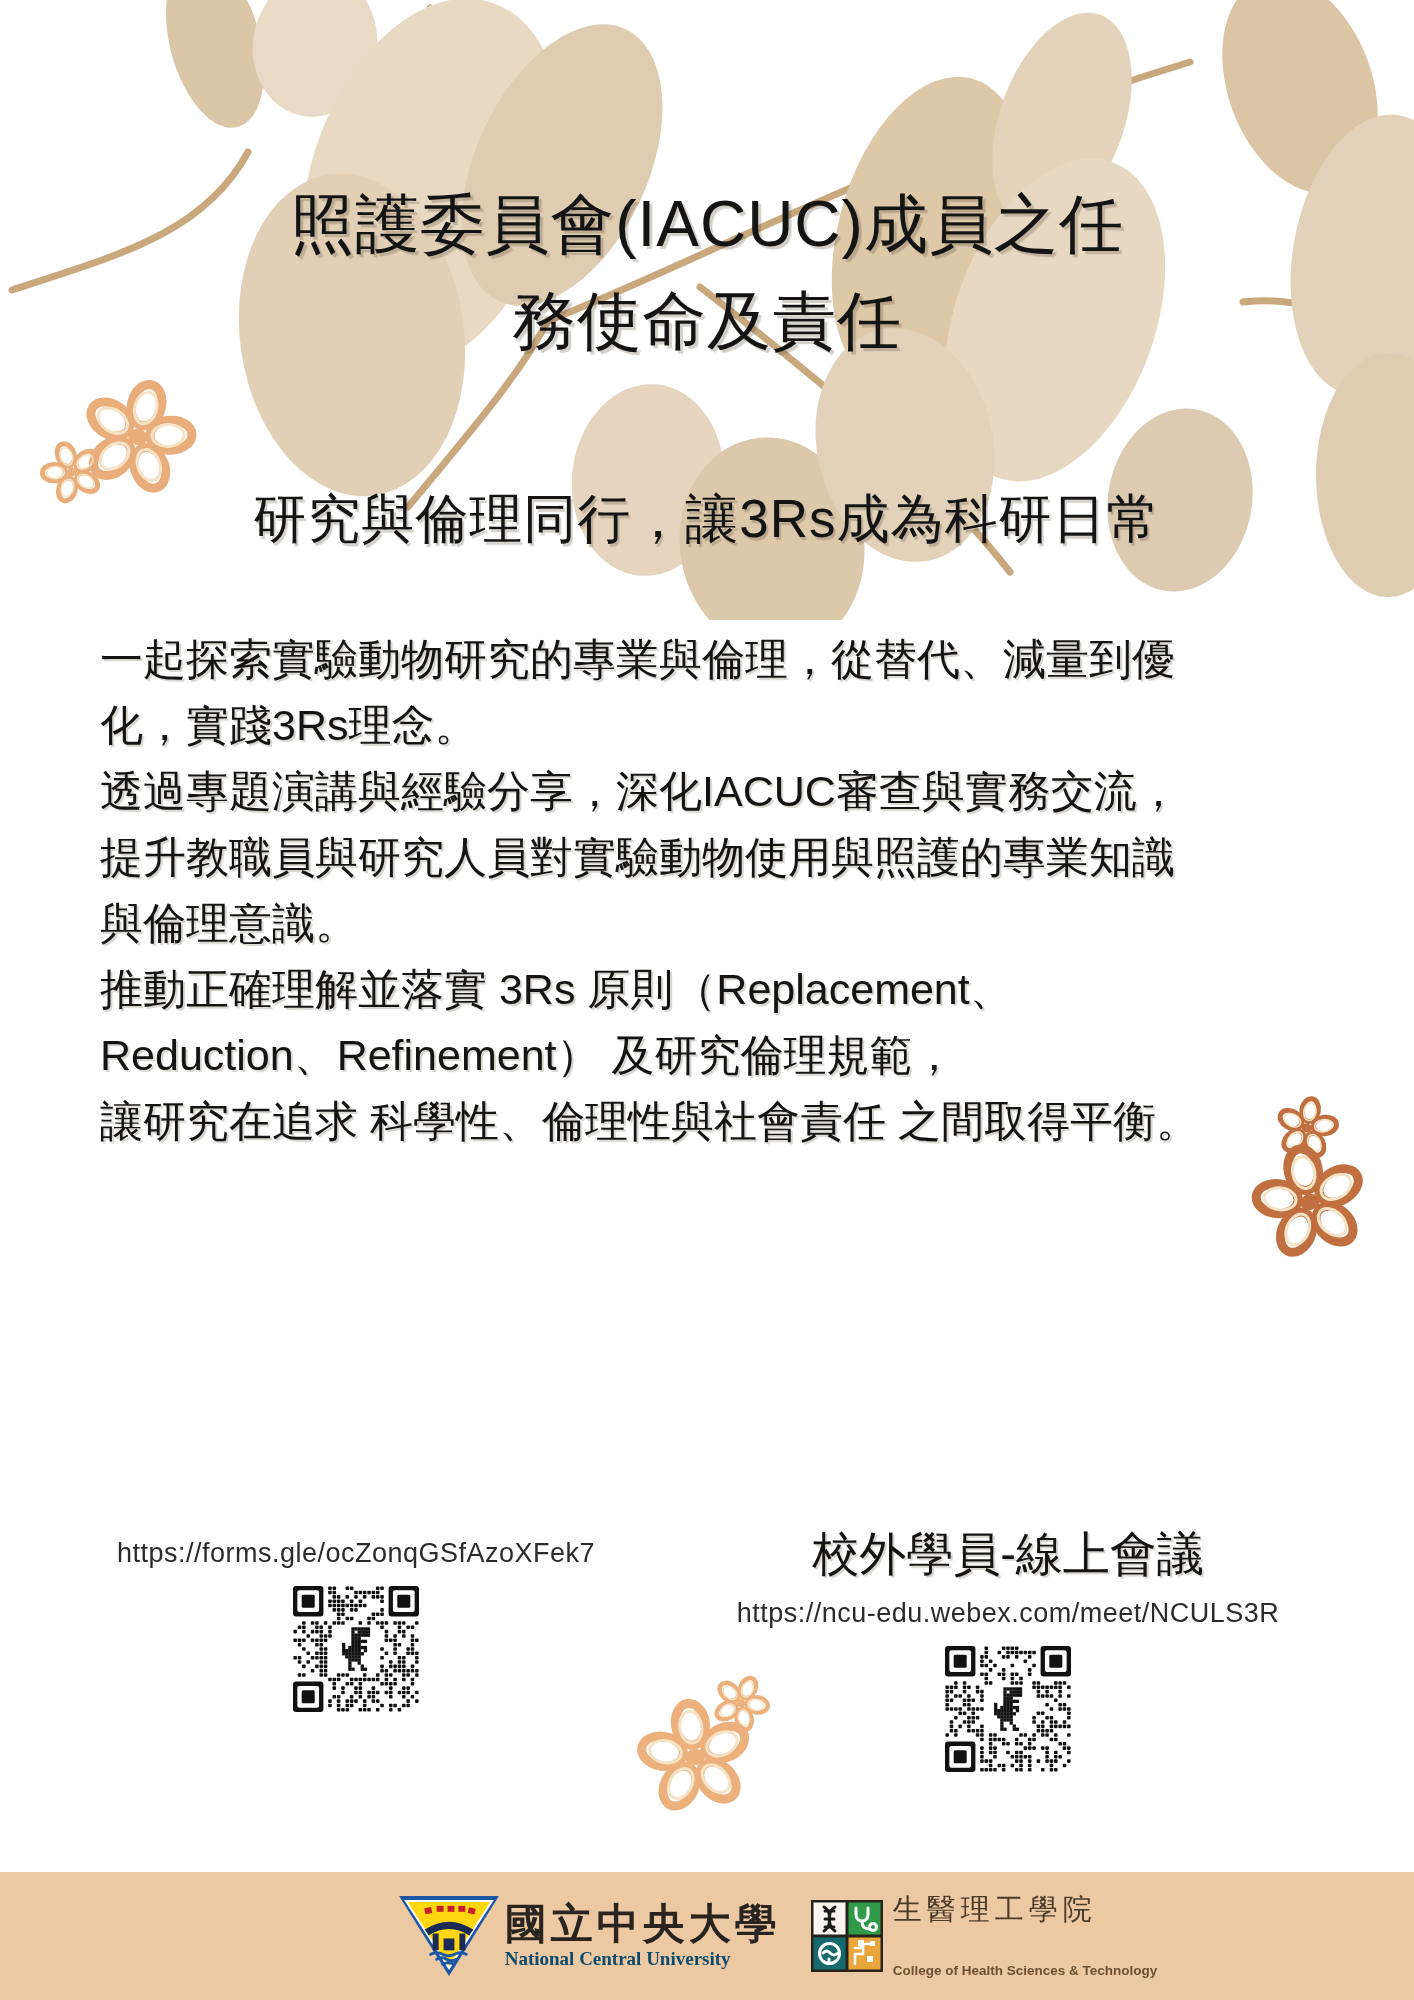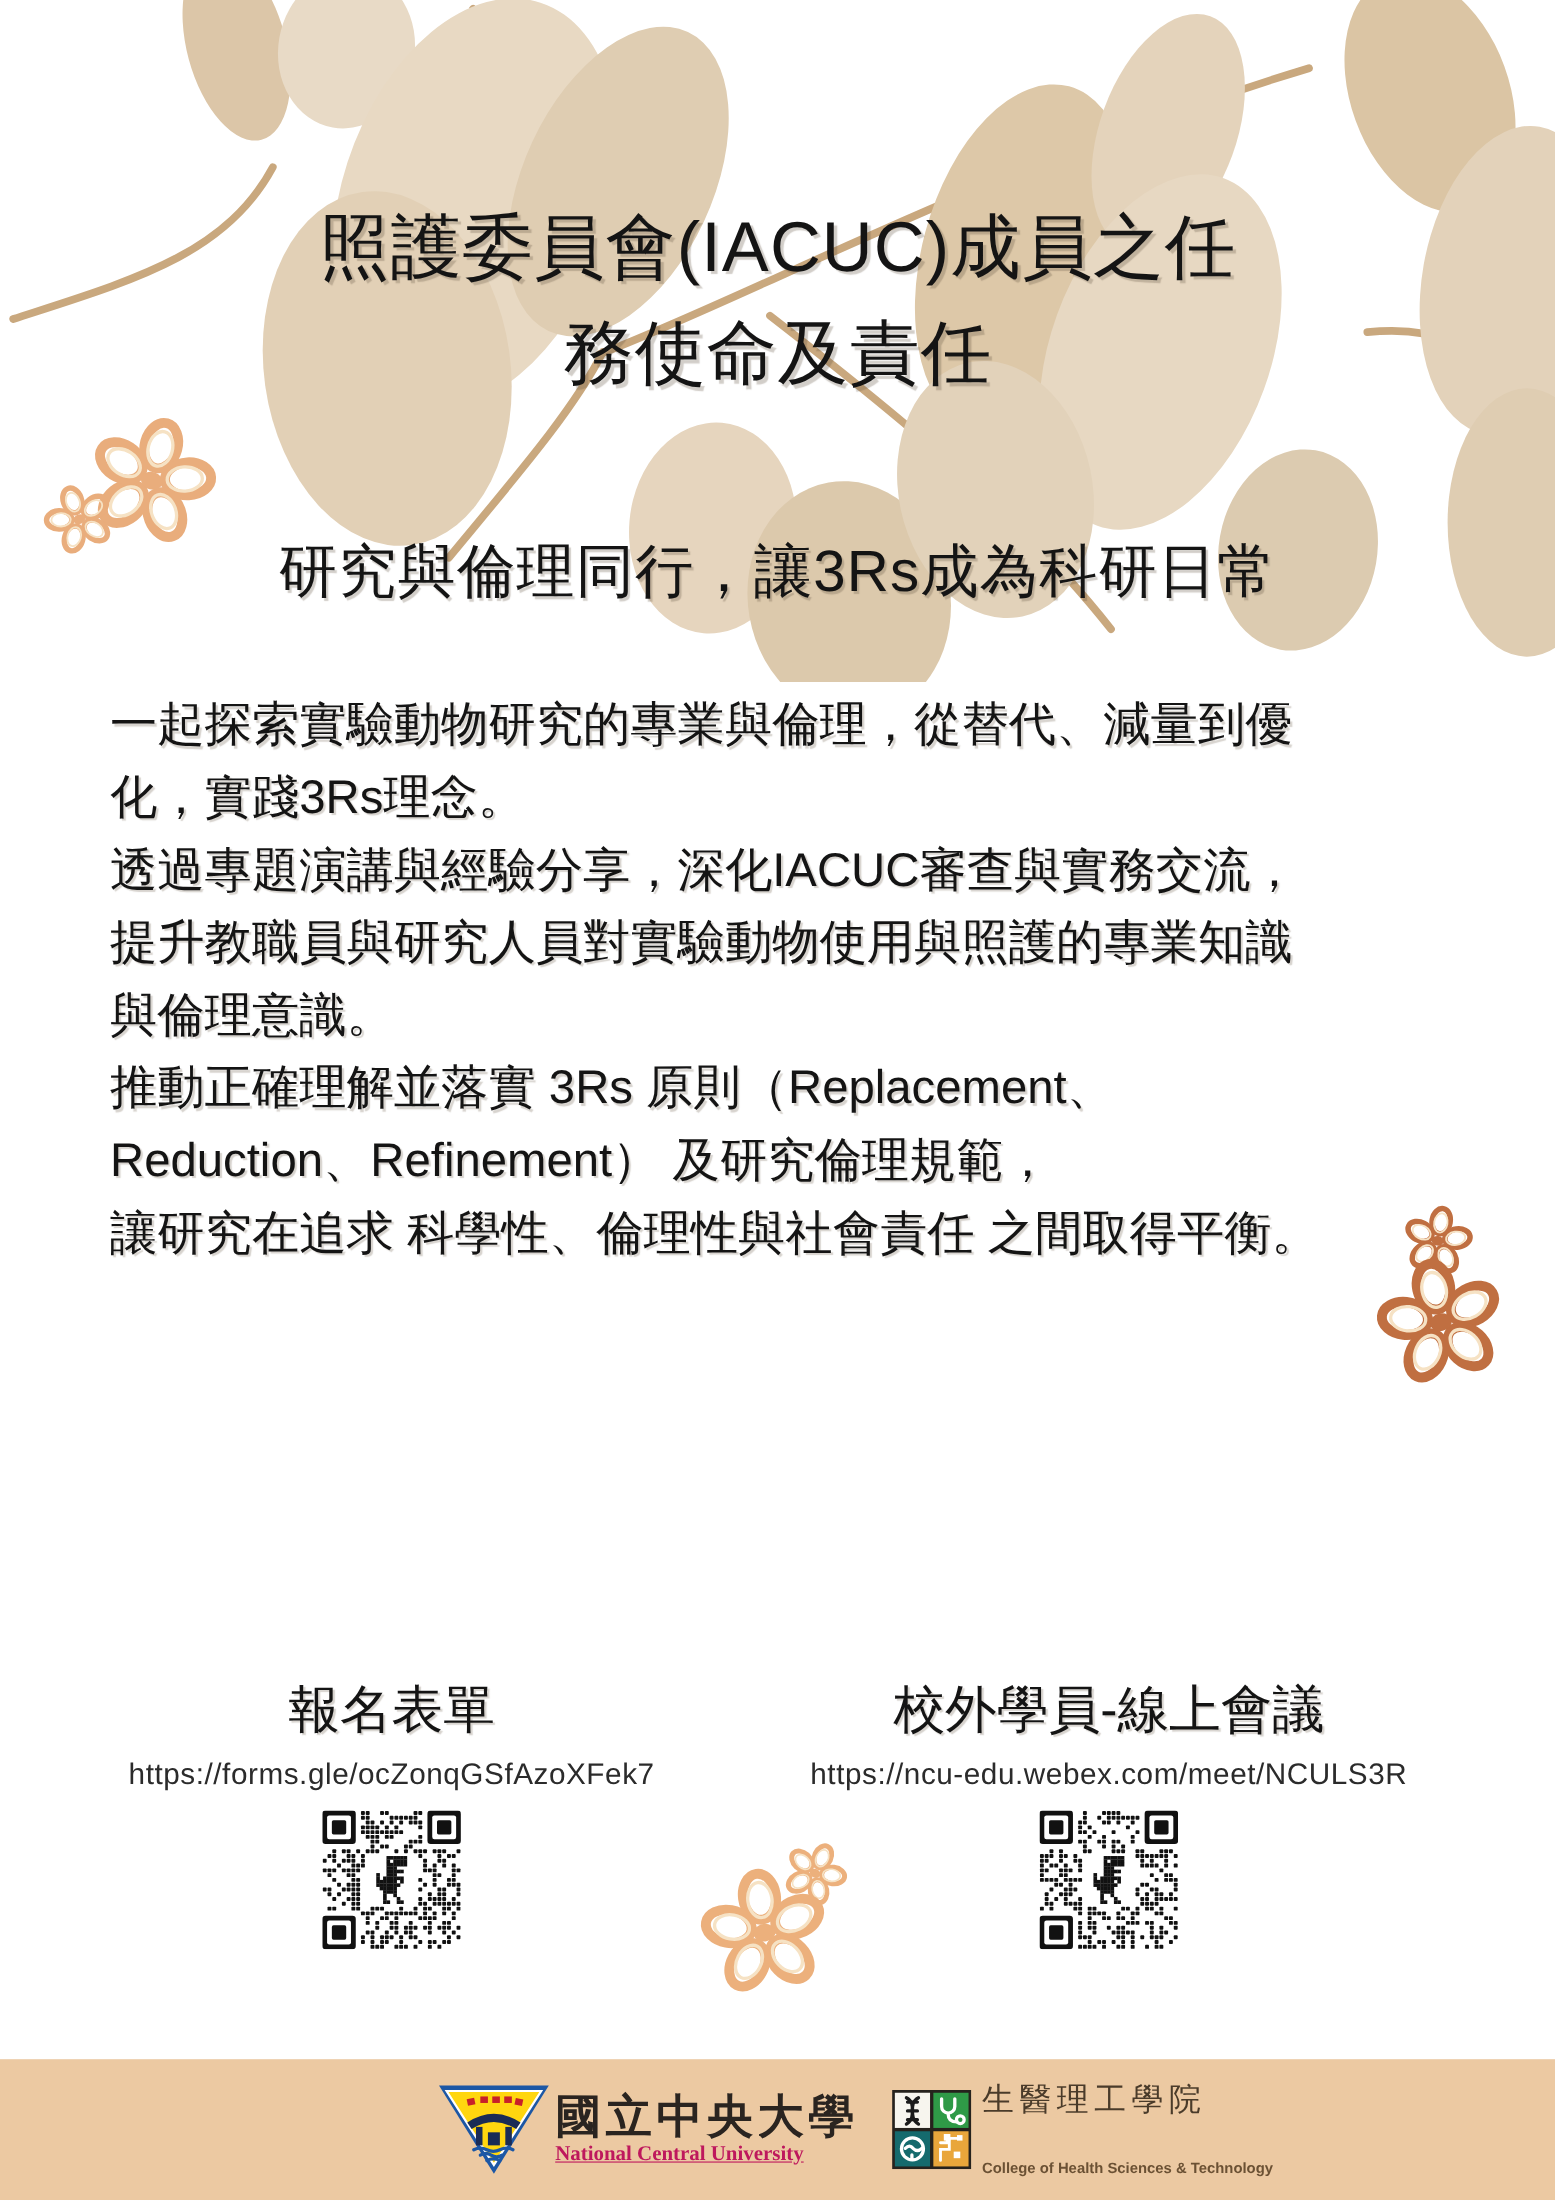--- a/index.html
+++ b/index.html
@@ -20,21 +20,21 @@
   .info-line{height:83px;line-height:83px;white-space:nowrap;}
   .qr-col{position:absolute;top:1524px;width:560px;text-align:center;z-index:3;}
   .qr-col.left{left:76px;}
   .qr-col.right{left:728px;}
   .qr-label{font-size:47px;line-height:60px;text-shadow:2px 2px 1px rgba(95,80,60,.25);}
   .qr-url{font-size:27px;line-height:34px;margin-top:12px;color:#2b2b2b;letter-spacing:.5px;}
   .qr-box{width:126px;height:126px;margin:16px auto 0;}
   .footer{position:absolute;left:0;bottom:0;width:100%;height:128px;background:#ecc9a2;z-index:4;
           display:flex;align-items:center;justify-content:center;gap:4px;box-sizing:border-box;padding-left:140px;}
   .uni-text .zh{font-size:42px;font-weight:bold;color:#2a2420;line-height:46px;letter-spacing:4px;}
-  .uni-text .en{font-family:"Liberation Serif",serif;font-size:19px;font-weight:bold;color:#be185d;line-height:24px;text-decoration:underline;}
+  .uni-text .en{font-family:"Liberation Serif",serif;font-size:19px;font-weight:bold;color:#0c4a6e;line-height:24px;}
   .col-text{margin-left:6px;}
   .col-text .zh{font-size:29px;color:#4a3b2a;letter-spacing:5px;line-height:34px;font-family:Liberation Serif, serif;}
   .col-text .en{font-size:13.5px;font-weight:bold;color:#6b5134;line-height:18px;margin-top:36px;}
 </style>
 </head>
 <body>
 
 <div class="poster">
 
   <svg class="decor" width="1414" height="620" viewBox="0 0 1414 620" style="z-index:1;">
@@ -112,21 +112,20 @@
       <div class="body-line">透過專題演講與經驗分享，深化IACUC審查與實務交流，</div>
       <div class="body-line">提升教職員與研究人員對實驗動物使用與照護的專業知識</div>
       <div class="body-line">與倫理意識。</div>
       <div class="body-line">推動正確理解並落實 3Rs 原則（Replacement、</div>
       <div class="body-line">Reduction、Refinement） 及研究倫理規範，</div>
       <div class="body-line">讓研究在追求 科學性、倫理性與社會責任 之間取得平衡。</div>
     </div>
 
 
   <div class="qr-col left">
-    <div class="qr-label">報名表單</div>
     <div class="qr-url">https://forms.gle/ocZonqGSfAzoXFek7</div>
     <div class="qr-box" id="qr1"><svg width="126" height="126" viewBox="0 0 126 126">
           <rect x="0" y="0" width="126" height="126" fill="#ffffff"></rect>
           <rect x="35.15862068965517" y="0.4" width="3.544827586206897" height="3.544827586206897" fill="#111111" rx="0.8"></rect>
           <rect x="39.50344827586207" y="0.4" width="3.544827586206897" height="3.544827586206897" fill="#111111" rx="0.8"></rect>
           <rect x="52.53793103448276" y="0.4" width="3.544827586206897" height="3.544827586206897" fill="#111111" rx="0.8"></rect>
           <rect x="56.88275862068966" y="0.4" width="3.544827586206897" height="3.544827586206897" fill="#111111" rx="0.8"></rect>
           <rect x="82.95172413793105" y="0.4" width="3.544827586206897" height="3.544827586206897" fill="#111111" rx="0.8"></rect>
           <rect x="87.29655172413794" y="0.4" width="3.544827586206897" height="3.544827586206897" fill="#111111" rx="0.8"></rect>
           <rect x="35.15862068965517" y="4.744827586206897" width="3.544827586206897" height="3.544827586206897" fill="#111111" rx="0.8"></rect>

